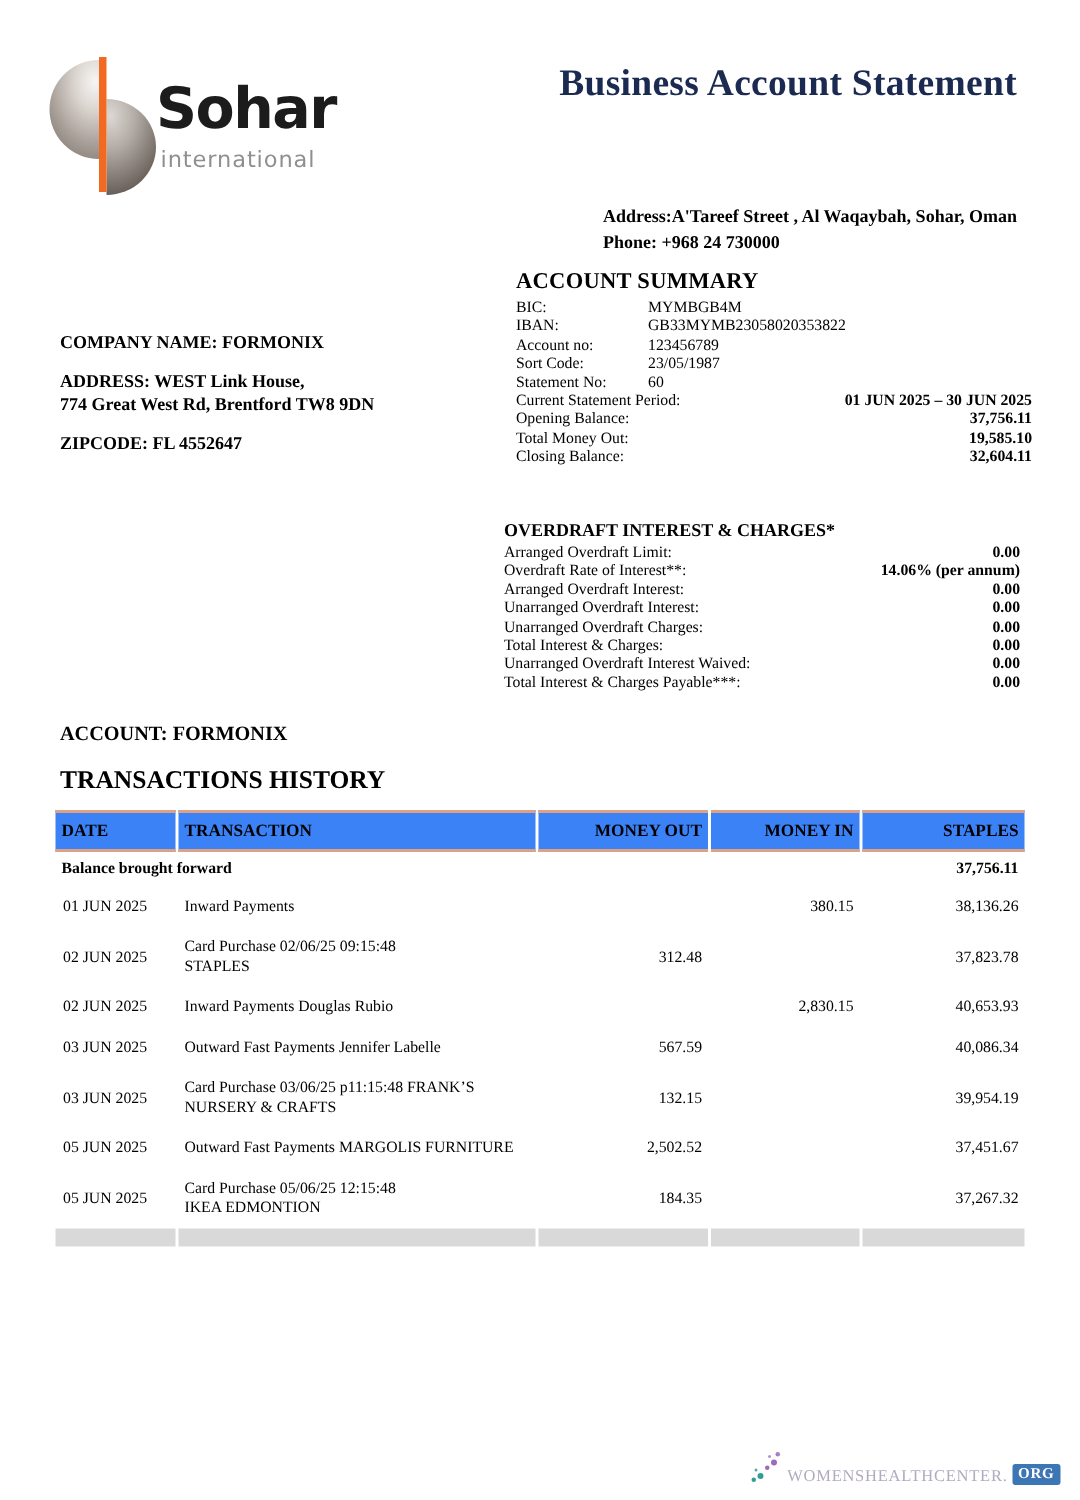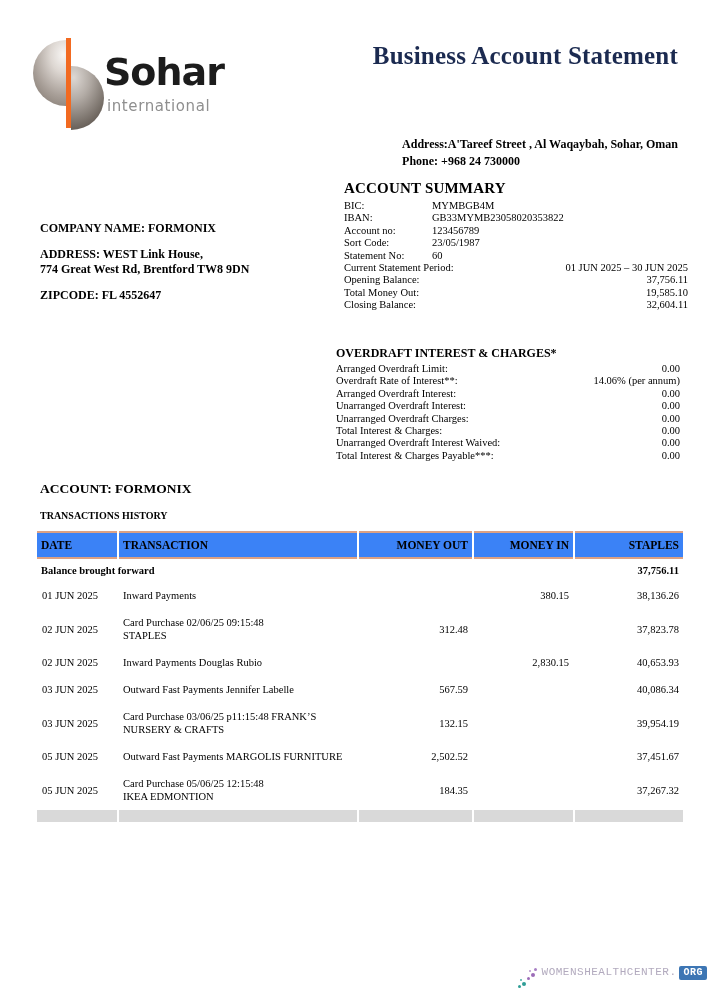--- a/index.html
+++ b/index.html
@@ -46,29 +46,29 @@
   
   .company { position:absolute; left:40px; top:221px; font-size:12px; font-weight:bold; line-height:15px; }
   .company .gap { height:11px; }
 
   
   .summary { position:absolute; left:344px; top:180px; width:344px; }
   .summary h2 { font-size:15px; font-weight:bold; letter-spacing:0.2px; margin-bottom:3px; }
   .kv-row { display:flex; font-size:10.5px; line-height:12.4px; }
   .kv-row .lbl { min-width:88px; flex-shrink:0; }
   .kv-row .val { flex:1; }
-  .val-right .val { text-align:right; }
+  .val-right .val { text-align:right;font-weight:bold; }
 
   .overdraft { position:absolute; left:336px; top:346px; width:344px; }
   .overdraft h2 { font-size:12px; font-weight:bold; margin-bottom:2px; }
 
   
   .acct-section { position:absolute; left:35px; top:481px; width:650px; }
   .acct-heading { margin-left:5px; font-size:13.5px; font-weight:bold; }
-  .trans-heading { margin-left:5px; margin-top:13px; font-size:10px; font-weight:bold; }
+  .trans-heading { margin-left:5px; margin-top:13px; font-size:17px; font-weight:bold; }
   table.txns {
     margin-top:10px; width:650px; table-layout:fixed;
     border-collapse:separate; border-spacing:2px 0;
     font-size:10.5px;
   }
   .txns thead th {
     background:#3b82f6;
     border-top:2px solid #dda183; border-bottom:2px solid #dda183;
     font-size:11.5px; font-weight:bold; padding:6px 4px; text-align:left;
   }
@@ -76,22 +76,22 @@
   .txns tbody td { padding:7px 4px; vertical-align:middle; }
   .txns td.num { text-align:right; }
   .txns td.date { padding-left:5px; }
   .txns td.txn { white-space:pre-line; line-height:13px; }
   .txns tr.bbf td { font-weight:bold; padding:6px 4px; }
   .txns tr.endbar td { background:#d9d9d9; height:12px; padding:0; }
 
   
   .watermark {
     position:absolute; right:13px; top:966px;
-    display:flex; align-items:flex-start; gap:3px;
-    font-family:Liberation Mono, monospace;
+    display:flex; align-items:flex-end; gap:3px;
+    font-family:Liberation Serif, serif;
   }
   .dots { position:relative; width:22px; height:24px; flex-shrink:0; }
   .dots span { position:absolute; border-radius:50%; }
   .dt1 { left:1px;  top:19px; width:3px; height:3px; background:#2f9e96; }
   .dt2 { left:5px;  top:16px; width:4px; height:4px; background:#2f9e96; }
   .dt3 { left:3px;  top:13px; width:2px; height:2px; background:#49b0a8; }
   .dt4 { left:10px; top:11px; width:3px; height:3px; background:#9c6cb8; }
   .dt5 { left:14px; top:7px;  width:4px; height:4px; background:#9c6cb8; }
   .dt6 { left:17px; top:2px;  width:3px; height:3px; background:#a87fc4; }
   .dt7 { left:12px; top:4px;  width:2px; height:2px; background:#b693cc; }

